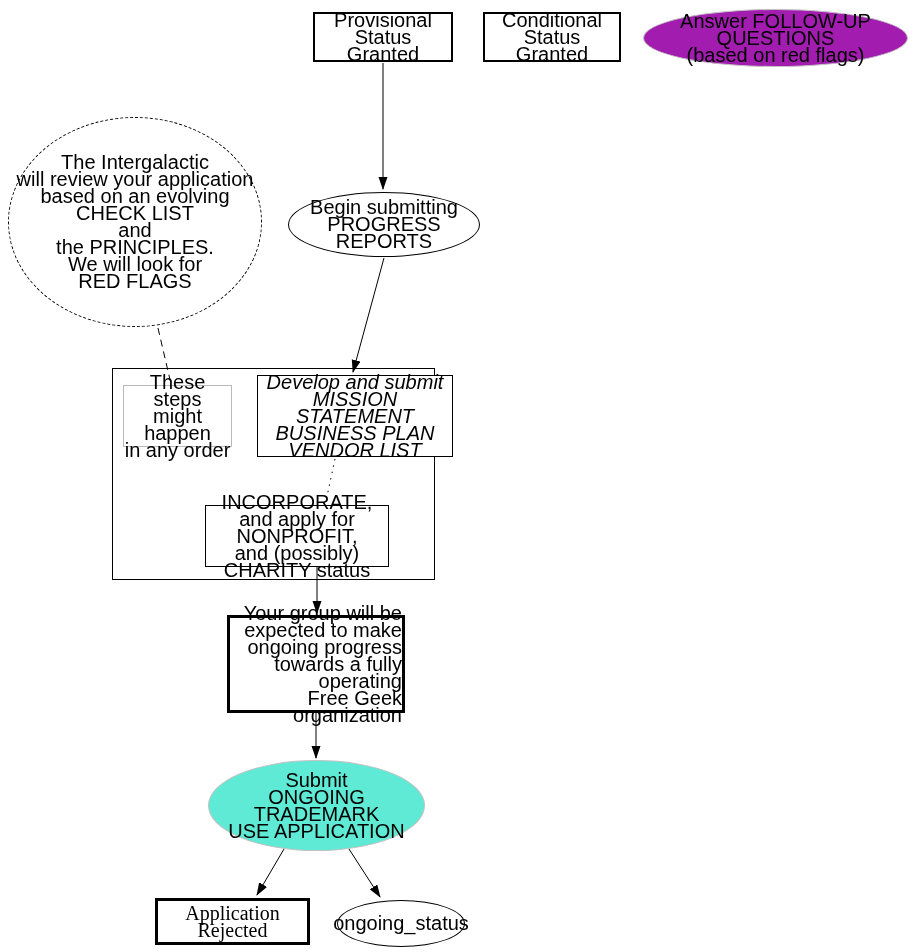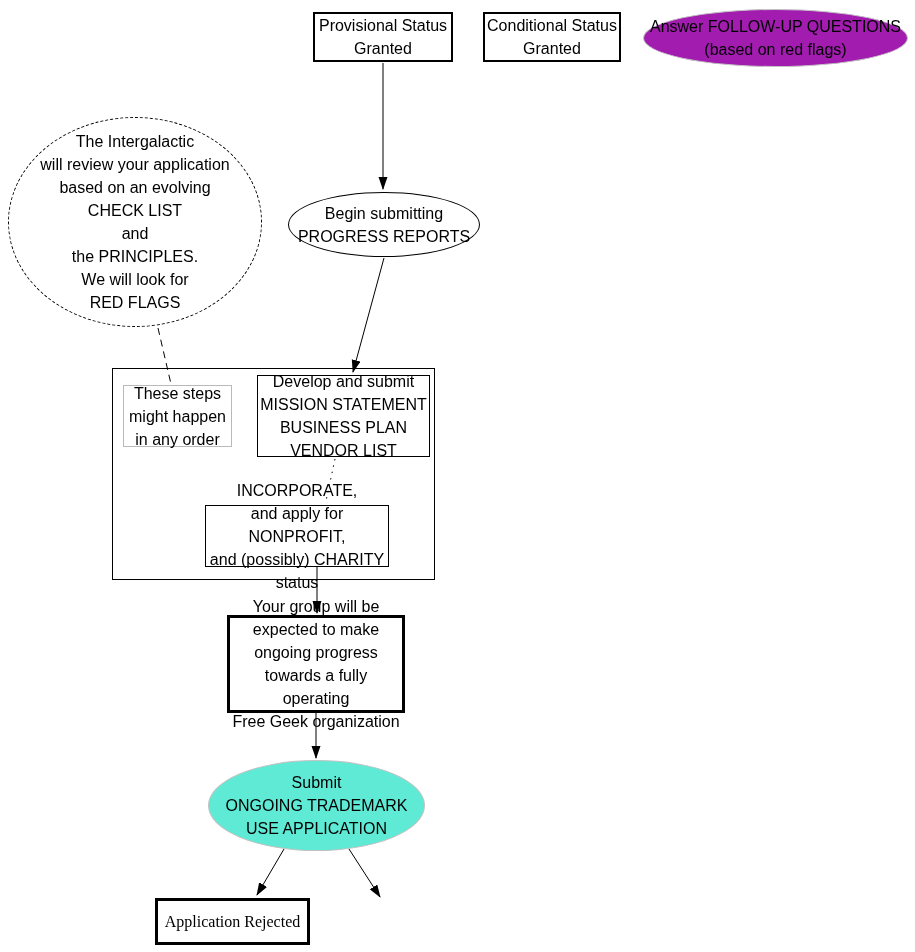--- a/index.html
+++ b/index.html
@@ -27,22 +27,22 @@
     fill: none;
   }
   .node {
     position: absolute;
     z-index: 3;
     display: flex;
     align-items: center;
     justify-content: center;
     text-align: center;
     box-sizing: border-box;
-    font-size: 16px;
-    line-height: 23px;
+    font-size: 20px;
+    line-height: 17px;
     color: #000000;
     background: #ffffff;
   }
   .node .label {
     white-space: pre-line;
   }
   .rect       { border: 1px solid #000000; }
   .rect-bold  { border: 2px solid #000000; }
   .rect-xbold { border: 3px solid #000000; }
   .note       { border: 1px solid #b9b9b9; }
@@ -118,45 +118,48 @@
 We will look for
 RED FLAGS</span>
   </div>
 
   <div class="node note" style="left:123px; top:385px; width:109px; height:62px;">
     <span class="label">These steps
 might happen
 in any order</span>
   </div>
 
-  <div class="node rect" style="left:257px; top:375px; width:173px; height:82px;">
+  <div class="node rect" style="left:257px; top:375px; width:196px; height:82px;font-style:italic;">
     <span class="label">Develop and submit
 MISSION STATEMENT
 BUSINESS PLAN
 VENDOR LIST</span>
   </div>
 
   <div class="node rect" style="left:205px; top:505px; width:184px; height:62px;">
     <span class="label">INCORPORATE,
 and apply for NONPROFIT,
 and (possibly) CHARITY status</span>
   </div>
 
-  <div class="node rect-xbold" style="left:227px; top:615px; width:178px; height:98px;">
+  <div class="node rect-xbold" style="left:227px; top:615px; width:178px; height:98px;text-align:right;">
     <span class="label">Your group will be
 expected to make
 ongoing progress
 towards a fully operating
 Free Geek organization</span>
   </div>
 
   <div class="node ellipse-gray" style="left:208px; top:760px; width:217px; height:91px; background:#5eead4; border:1px solid #c2c2c2;">
     <span class="label">Submit
 ONGOING TRADEMARK
 USE APPLICATION</span>
   </div>
 
   <div class="node rect-xbold" style="left:155px; top:898px; width:155px; height:47px;font-family:Liberation Serif, serif;">
     <span class="label">Application Rejected</span>
   </div>
 
+  <div class="node ellipse" style="left:337px; top:900px; width:128px; height:47px;">
+    <span class="label">ongoing_status</span>
+  </div>
 
 </div>
 
 </body></html>

